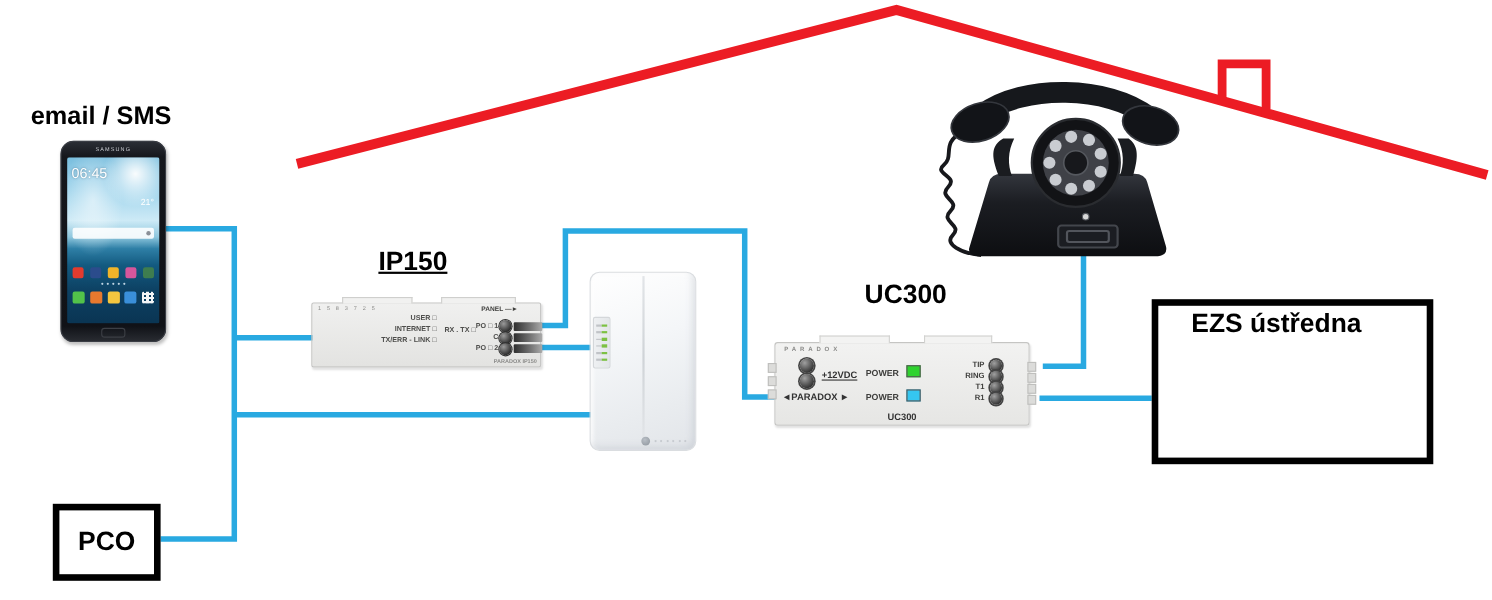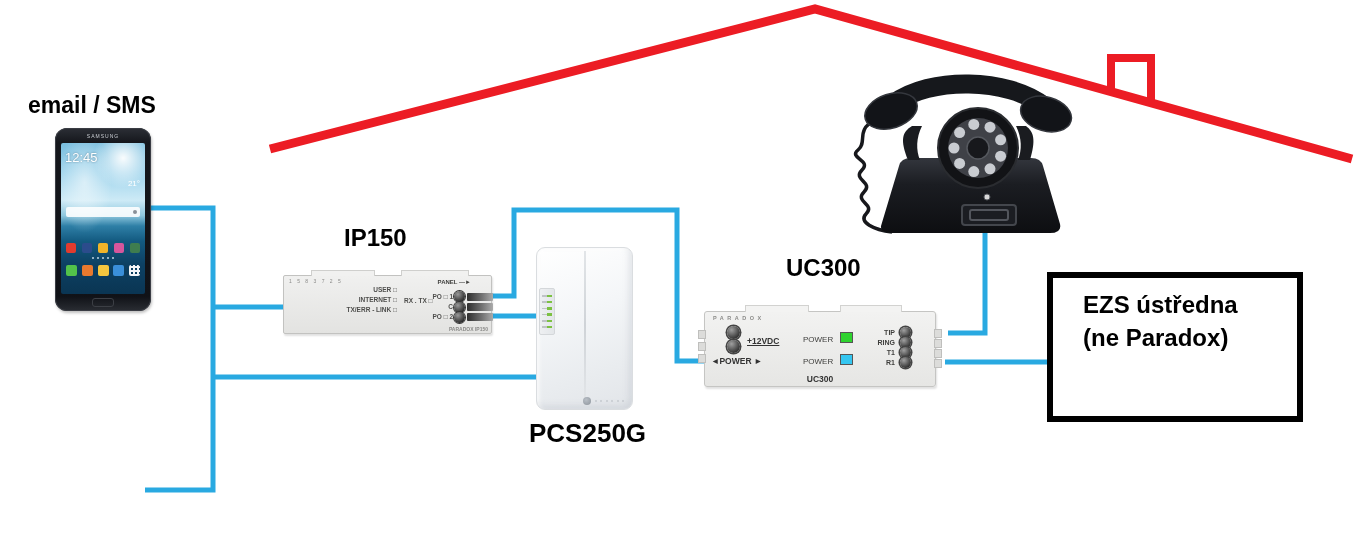--- a/index.html
+++ b/index.html
@@ -4,21 +4,21 @@
 <style>
   html,body { margin:0; padding:0; background:#fff; }
   .stage {
     position:relative; width:1356px; height:545px; background:#ffffff;
     font-family:"Liberation Sans", sans-serif; overflow:hidden;
   }
   svg.overlay { position:absolute; left:0; top:0; z-index:1; }
 
   .title { position:absolute; font-weight:bold; color:#000; z-index:3; white-space:nowrap; }
   .t-email { left:28px;  top:92px;  font-size:23px; }
-  .t-ip150 { left:344px; top:224px; font-size:24px; }
+  .t-ip150 { left:344px; top:224px; font-size:24px;text-decoration:underline; }
   .t-pcs   { left:529px; top:418px; font-size:26px; }
   .t-uc300 { left:786px; top:254px; font-size:24px; }
 
   
   .smartphone { position:absolute; left:55px; top:128px; width:96px; height:183px; z-index:2;
     background:linear-gradient(180deg,#2c2f36,#15171c 8%,#101217 92%,#2a2d33);
     border-radius:12px; box-shadow:inset 0 0 0 1px #3a3d44, 1px 2px 3px rgba(0,0,0,.25); }
   .phone-brand { position:absolute; top:5px; left:0; width:100%; text-align:center;
     font-size:5px; color:#c9ccd2; letter-spacing:1px; }
   .phone-screen { position:absolute; left:6px; right:6px; top:15px; bottom:17px; border-radius:2px; overflow:hidden;
@@ -75,21 +75,21 @@
   .uc-nub.l1{top:18px}.uc-nub.l2{top:30px}.uc-nub.l3{top:42px}
   .uc-nub.r1{top:17px}.uc-nub.r2{top:27px}.uc-nub.r3{top:37px}.uc-nub.r4{top:47px}
   .uc-brand { position:absolute; left:8px; top:3px; font-size:5.5px; font-weight:bold; color:#8b8b89; letter-spacing:3.5px; }
   .uc-screw { position:absolute; border-radius:50%;
     background:radial-gradient(circle at 35% 30%,#a0a0a0,#555 50%,#222 85%); box-shadow:0 0 0 1.5px #444; }
   .uc-screw.lft { left:22px; width:13px; height:13px; }
   .uc-screw.l1{top:14px}.uc-screw.l2{top:28px}
   .uc-screw.rgt { left:195px; width:11px; height:11px; }
   .uc-screw.t1{top:15px}.uc-screw.t2{top:25px}.uc-screw.t3{top:35px}.uc-screw.t4{top:45px}
   .uc-12vdc { position:absolute; left:42px; top:24px; font-size:8.5px; font-weight:bold; color:#333; text-decoration:underline; }
-  .uc-ledrow { position:absolute; left:82px; font-size:8px; font-weight:normal; color:#3e3e3c; white-space:nowrap;margin-left:16px; }
+  .uc-ledrow { position:absolute; left:82px; font-size:8px; font-weight:bold; color:#3e3e3c; white-space:nowrap; }
   .uc-ledrow.pwr{top:20px}.uc-ledrow.dlr{top:42px}
   .led { display:inline-block; width:11px; height:9px; margin-left:7px; border:1px solid #555; vertical-align:-1px; }
   .led.green{background:#2fd32f}.led.cyan{background:#35c6f0}
   .uc-termcol { position:absolute; left:155px; top:16px; width:35px; }
   .uc-trow { font-size:7px; font-weight:bold; color:#3e3e3c; text-align:right; height:10px; line-height:10px; }
   .uc-serial { position:absolute; left:6px; top:44px; font-size:8.5px; font-weight:bold; color:#333; }
   .uc-model { position:absolute; left:0; right:0; bottom:2px; text-align:center; font-size:8.5px; font-weight:bold; color:#333; }
 
   
   .pcs { position:absolute; left:536px; top:247px; width:95px; height:161px; z-index:2; border-radius:9px;
@@ -104,21 +104,21 @@
   .pcs-ledrow .lbl { width:5px; height:1.5px; background:#c0c3c7; display:block; }
   .pcs-ledrow .gled { width:5px; height:2.5px; background:#7cc142; display:block; }
   .pcs-logo { position:absolute; bottom:4px; left:46px; width:8px; height:8px; border-radius:50%;
     background:radial-gradient(circle at 40% 35%,#b9bfc6,#8d949c); }
   .pcs-dots { position:absolute; bottom:7px; left:58px; right:8px; display:flex; justify-content:space-between; }
   .pcs-dots i { width:2px; height:2px; border-radius:50%; background:#c6cacf; display:block; }
 
   
   .ezs-box { position:absolute; left:1047px; top:272px; width:256px; height:150px; z-index:2;
     border:6px solid #000; background:#fff; box-sizing:border-box; }
-  .ezs-text { padding:10px 0 0 30px; font-size:24px; font-weight:bold; line-height:33px; color:#000; }
+  .ezs-text { padding:0 0 0 30px; font-size:24px; font-weight:bold; line-height:33px; color:#000; }
   .pco-box { position:absolute; left:48px; top:458px; width:98px; height:70px; z-index:2;
     border:6px solid #000; background:#fff; box-sizing:border-box;
     display:flex; align-items:center; justify-content:center; font-size:24px; font-weight:bold; color:#000; }
 </style>
 </head>
 <body>
 
 <div class="stage">
 
   <svg class="overlay" width="1356" height="545" viewBox="0 0 1356 545">
@@ -174,27 +174,26 @@
       <g>
         <path d="M 893,104 C 930,76 1008,78 1044,106" stroke="#16181c" stroke-width="19" fill="none" stroke-linecap="round"></path>
         <ellipse cx="891" cy="111" rx="27" ry="17" transform="rotate(-18 891 111)" fill="#121418" stroke="#34373d" stroke-width="1.5"></ellipse>
         <ellipse cx="1046" cy="114" rx="26" ry="17" transform="rotate(16 1046 114)" fill="#121418" stroke="#34373d" stroke-width="1.5"></ellipse>
       </g>
     </g>
   </svg>
 
   <div class="title t-email">email / SMS</div>
   <div class="title t-ip150">IP150</div>
-  <div class="title t-pcs">PCS250G</div>
   <div class="title t-uc300">UC300</div>
 
   <div class="smartphone">
     <div class="phone-brand">SAMSUNG</div>
     <div class="phone-screen">
-      <div class="phone-time">12:45</div>
+      <div class="phone-time">06:45</div>
       <div class="phone-temp">21°</div>
       <div class="phone-search">
         <span class="mic-dot"></span>
       </div>
       <div class="icon-row row-apps">
         <span class="ic-red"></span>
         <span class="ic-navy"></span>
         <span class="ic-amber"></span>
         <span class="ic-pink"></span>
         <span class="ic-teal"></span>
@@ -300,25 +299,27 @@
     <div class="uc-termcol">
       <div class="uc-trow">TIP</div>
       <div class="uc-trow">RING</div>
       <div class="uc-trow">T1</div>
       <div class="uc-trow">R1</div>
     </div>
     <div class="uc-screw rgt t1"></div>
     <div class="uc-screw rgt t2"></div>
     <div class="uc-screw rgt t3"></div>
     <div class="uc-screw rgt t4"></div>
-    <div class="uc-serial">◄POWER ►</div>
+    <div class="uc-serial">◄PARADOX ►</div>
     <div class="uc-model">UC300</div>
   </div>
 
   <div class="ezs-box">
     <div class="ezs-text">
       <div>EZS ústředna</div>
-      <div>(ne Paradox)</div>
-    </div>
-  </div>
-
+    </div>
+  </div>
+
+  <div class="pco-box">
+      <span>PCO</span>
+    </div>
 
 </div>
 
 </body></html>

